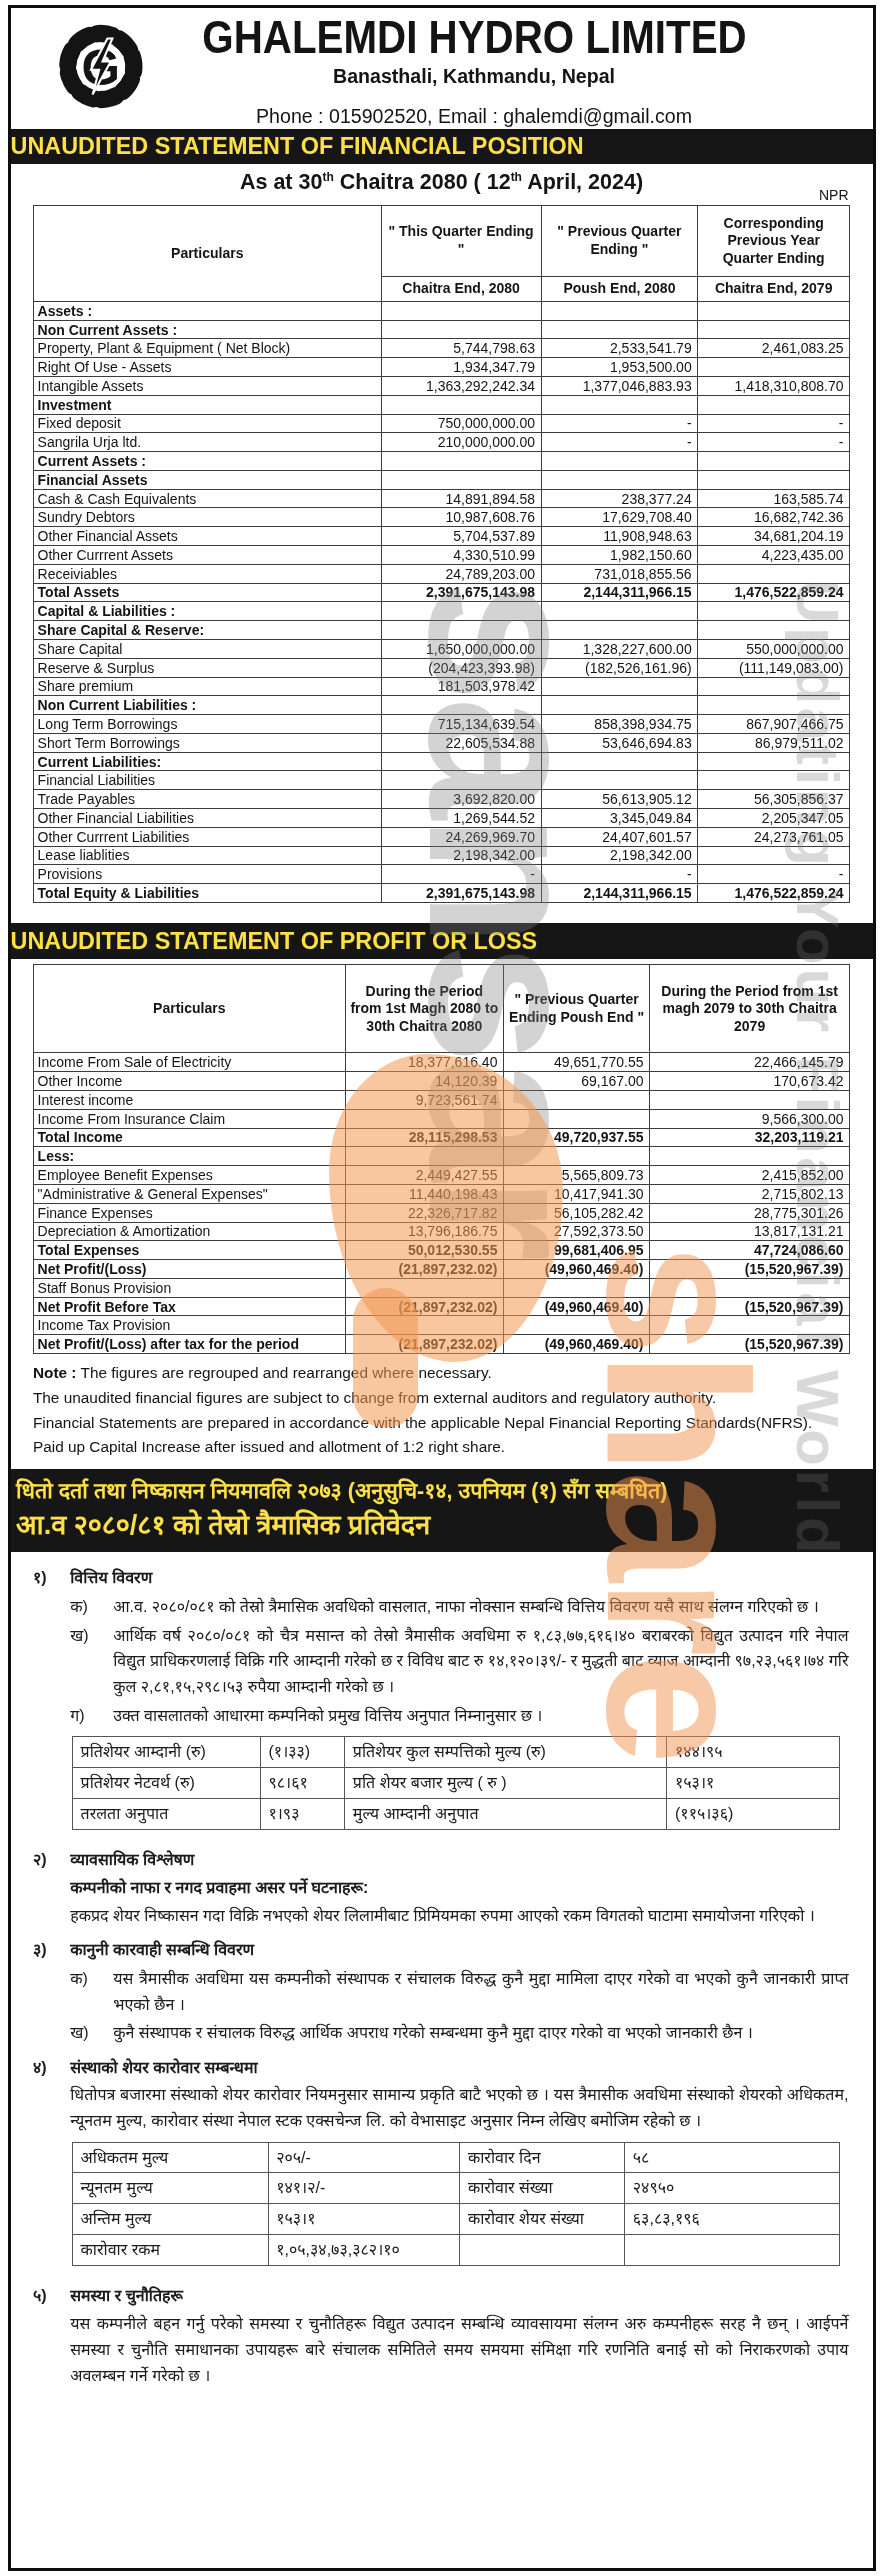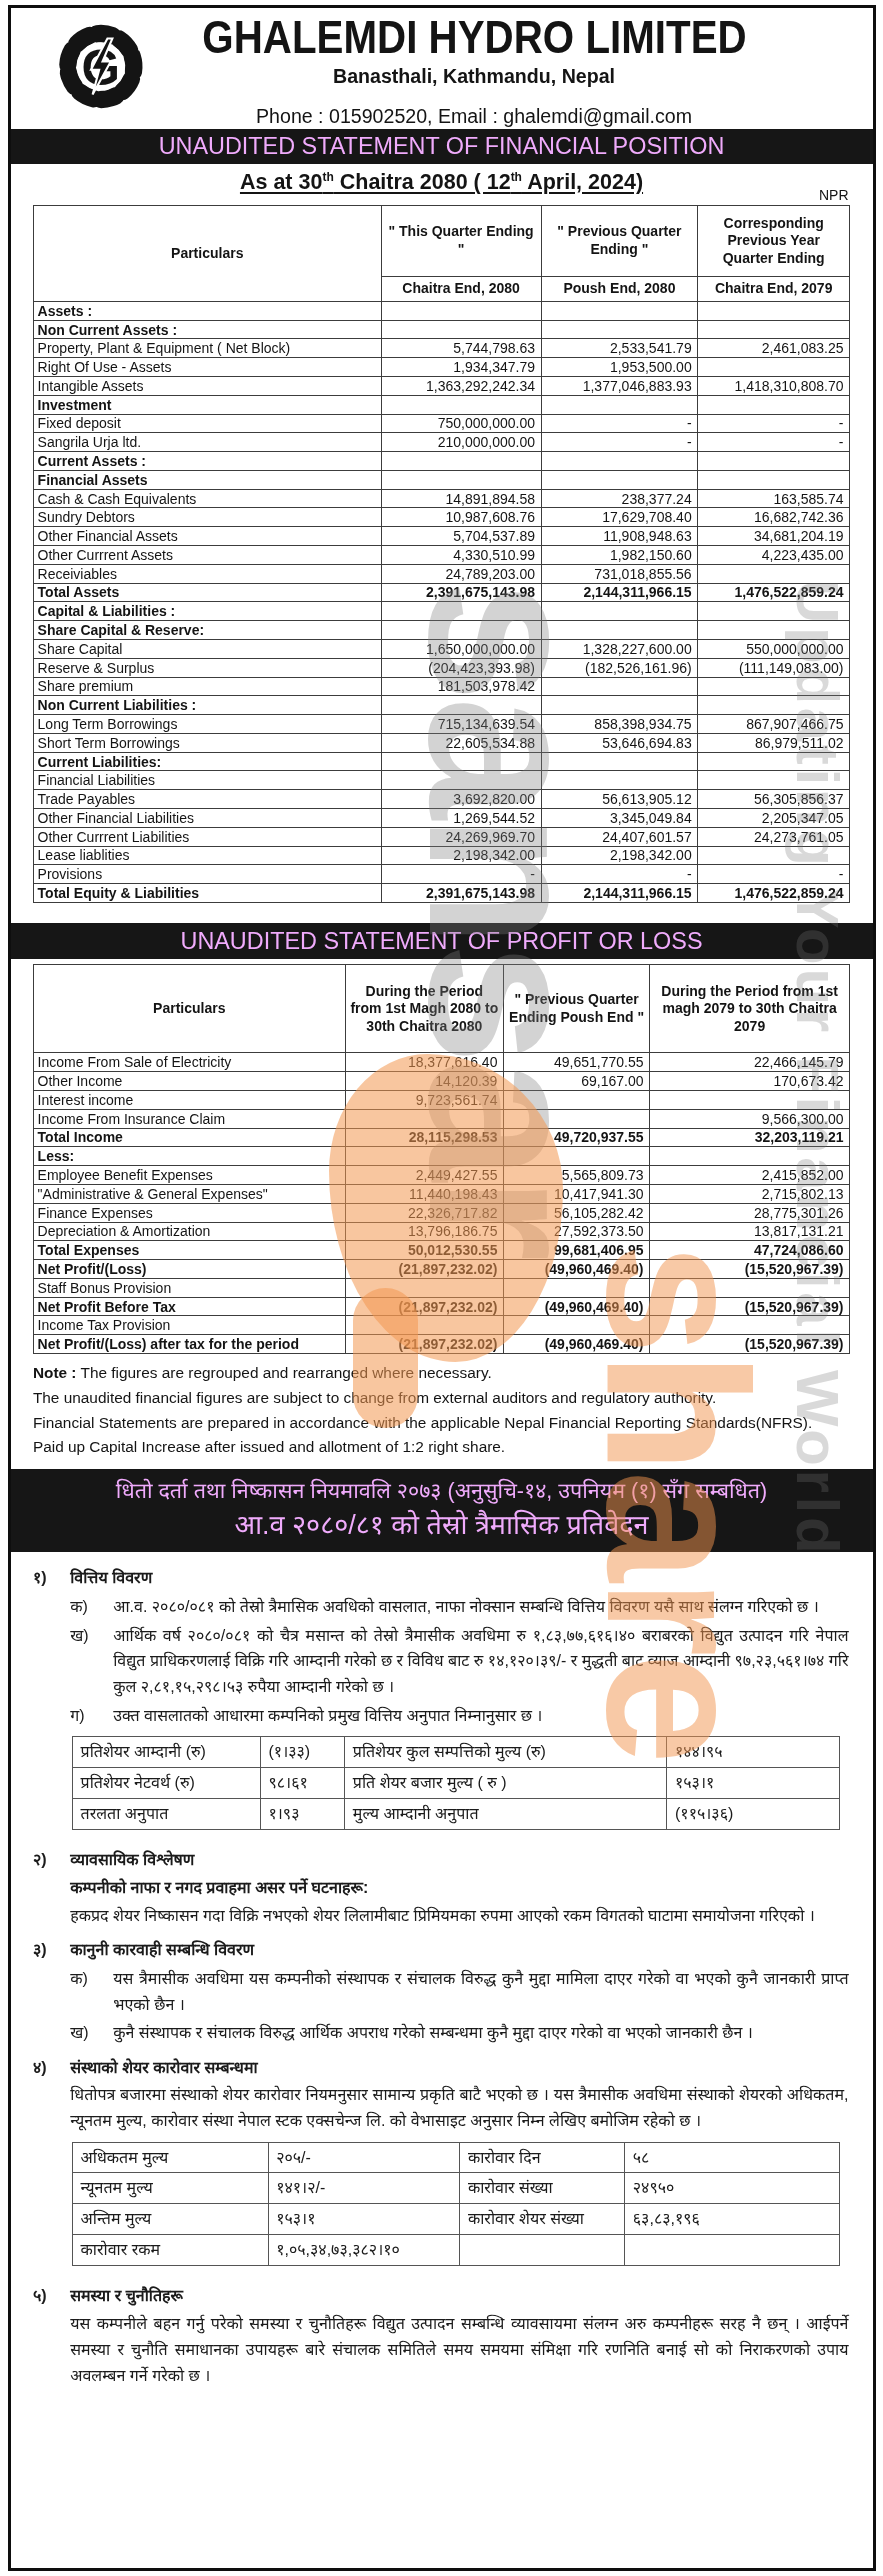--- a/index.html
+++ b/index.html
@@ -9,25 +9,25 @@
   .sheet { position:absolute; left:7.5px; top:4.7px; right:7.5px; bottom:4.7px; border:3.7px solid #0e0e0e; background:#fff; padding:5.6px 0 0 0; }
 
   
   .hdr { position:relative; height:110px; }
   .logo { position:absolute; left:39px; top:3.7px; }
   .hdr-text { text-align:center; padding-left:65px; }
   .company { font-size:42px; font-weight:800; letter-spacing:0px; line-height:1.05; transform:scale(.96,1.12); transform-origin:center top; }
   .addr { font-size:19.6px; font-weight:700; margin-top:7.5px; }
   .contact { font-size:19.6px; font-weight:400; margin-top:17px; }
 
-  .banner { background:#161616; color:#f0abfc; text-align:center; font-weight:400; }
+  .banner { background:#161616; color:#fde047; font-weight:700; }
   .banner1 { height:35px; line-height:35px; font-size:23.4px; margin-top:5.6px; }
 
   .asat-wrap { position:relative; height:41px; text-align:center; }
-  .asat { font-size:21.5px; font-weight:700; padding-top:6.5px;text-decoration:underline; }
+  .asat { font-size:21.5px; font-weight:700; padding-top:6.5px; }
   sup { font-size:12px; }
   .npr { position:absolute; right:24px; bottom:1.9px; font-size:14px; font-weight:400; }
 
   
   .tbl-wrap { padding:0 22.4px; }
   table.fin { width:100%; border-collapse:collapse; table-layout:fixed; border:1.9px solid #111; }
   table.fin th, table.fin td { border:0.9px solid #3c3c3c; font-size:14px; overflow:hidden; white-space:nowrap; }
   table.fin th { font-weight:700; text-align:center; white-space:normal; line-height:1.25; padding:2.8px 3.7px; }
   table.fin td:first-child { text-align:left; padding:0.9px 3.7px; }
   table.fin td:not(:first-child) { text-align:right; padding:0.9px 5.6px 0.9px 1.9px; }

